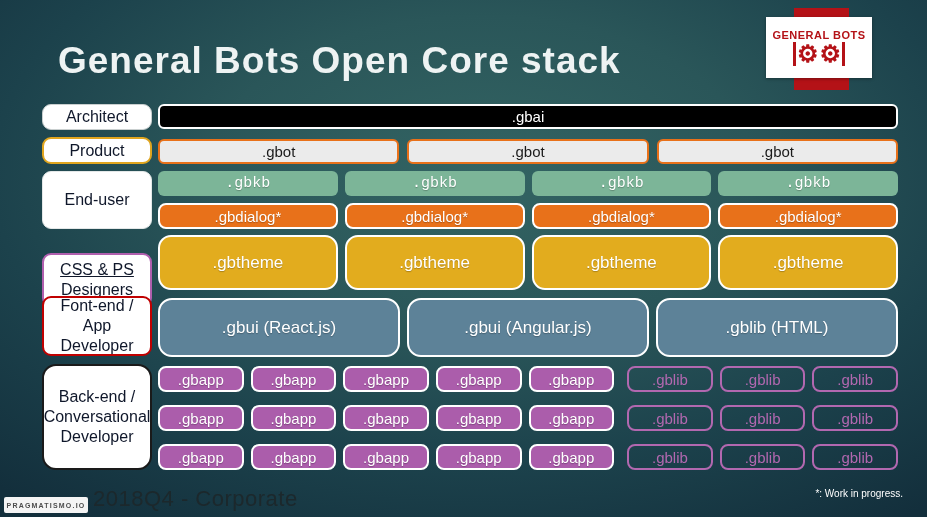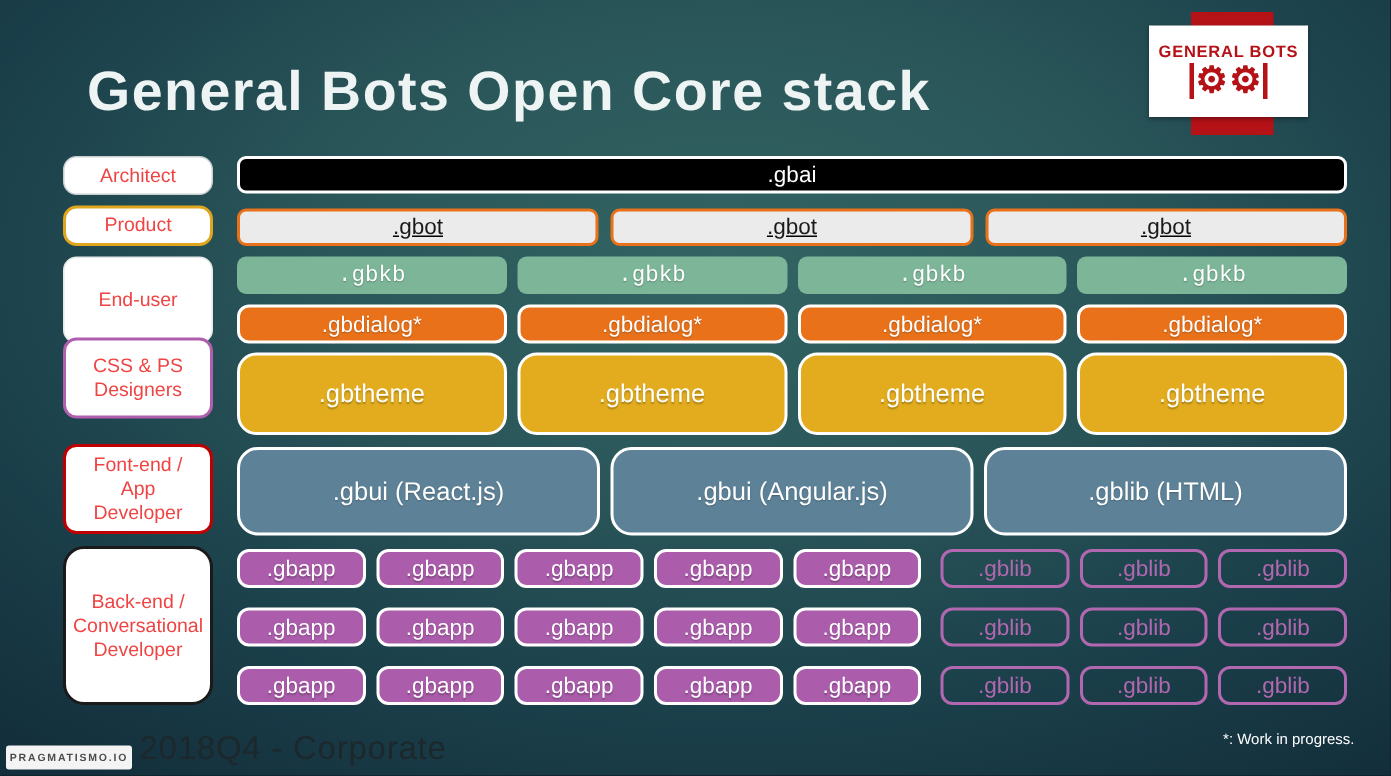--- a/index.html
+++ b/index.html
@@ -20,41 +20,41 @@
     position:absolute;left:766px;top:17px;width:106px;height:61px;background:#ffffff;
     display:flex;flex-direction:column;align-items:center;justify-content:center;gap:1px;
     box-shadow:0 1px 3px rgba(0,0,0,.35);
   }
   .logo-text{font-size:11px;font-weight:bold;color:#b41217;letter-spacing:.5px;}
   .logo-gears{display:flex;align-items:center;gap:1px;color:#b41217;line-height:1;}
   .logo-gears .gear{font-size:24px;font-weight:bold;}
   .logo-gears .gline{display:inline-block;width:3px;height:24px;background:#b41217;}
   
   .lbl{
-    position:absolute;left:42px;width:100px;
-    background:#ffffff;border-radius:9px;color:#ef4444;
+    position:absolute;left:42px;width:110px;
+    background:#ffffff;border-radius:9px;color:#0f172a;
     display:flex;align-items:center;justify-content:center;text-align:center;
-    font-size:13px;line-height:1.25;box-sizing:border-box;padding:2px 6px;
+    font-size:16px;line-height:1.25;box-sizing:border-box;padding:2px 6px;
   }
   .lbl-architect{top:104px;height:26px;border:1px solid #c9cfcf;}
   .lbl-product{top:137px;height:27px;border:2px solid #e0a51e;}
   .lbl-enduser{top:171px;height:58px;border:1px solid #e4e8e8;}
-  .lbl-designers{top:225px;height:54px;border:2px solid #b05fae;}
+  .lbl-designers{top:253px;height:54px;border:2px solid #b05fae;text-decoration:underline;}
   .lbl-frontend{top:296px;height:60px;border:2px solid #c00000;}
   .lbl-backend{top:364px;height:106px;border:2px solid #1a1a1a;border-radius:14px;}
   
   .row{position:absolute;left:158px;width:740px;display:flex;gap:7px;}
   .box{
     flex:1;display:flex;align-items:center;justify-content:center;
     box-sizing:border-box;font-size:15px;color:#ffffff;
     border-radius:7px;text-shadow:0 1px 1px rgba(0,0,0,.25);
   }
   .gbai-row{top:104px;height:25px;}
   .gbai{background:#000000;border:2px solid #ffffff;border-radius:6px;}
-  .gbot-row{top:139px;height:25px;gap:8px;text-decoration:underline;}
+  .gbot-row{top:139px;height:25px;gap:8px;}
   .gbot{background:#ebebeb;border:2px solid #e8711a;color:#1a1a1a;text-shadow:none;border-radius:6px;}
   .gbkb-row{top:171px;height:25px;}
   .gbkb{background:#7cb598;border-radius:6px;font-family:Liberation Mono, monospace;}
   .gbdialog-row{top:203px;height:26px;}
   .gbdialog{background:#e8711a;border:2px solid #ffffff;border-radius:8px;}
   .gbtheme-row{top:235px;height:55px;}
   .gbtheme{background:#e2ac1e;border:2px solid #ffffff;border-radius:13px;font-size:17px;}
   .gbui-row{top:298px;height:59px;}
   .gbui{background:#5d8298;border:2px solid #ffffff;border-radius:14px;font-size:17px;}
   .dev-row{height:26px;}

